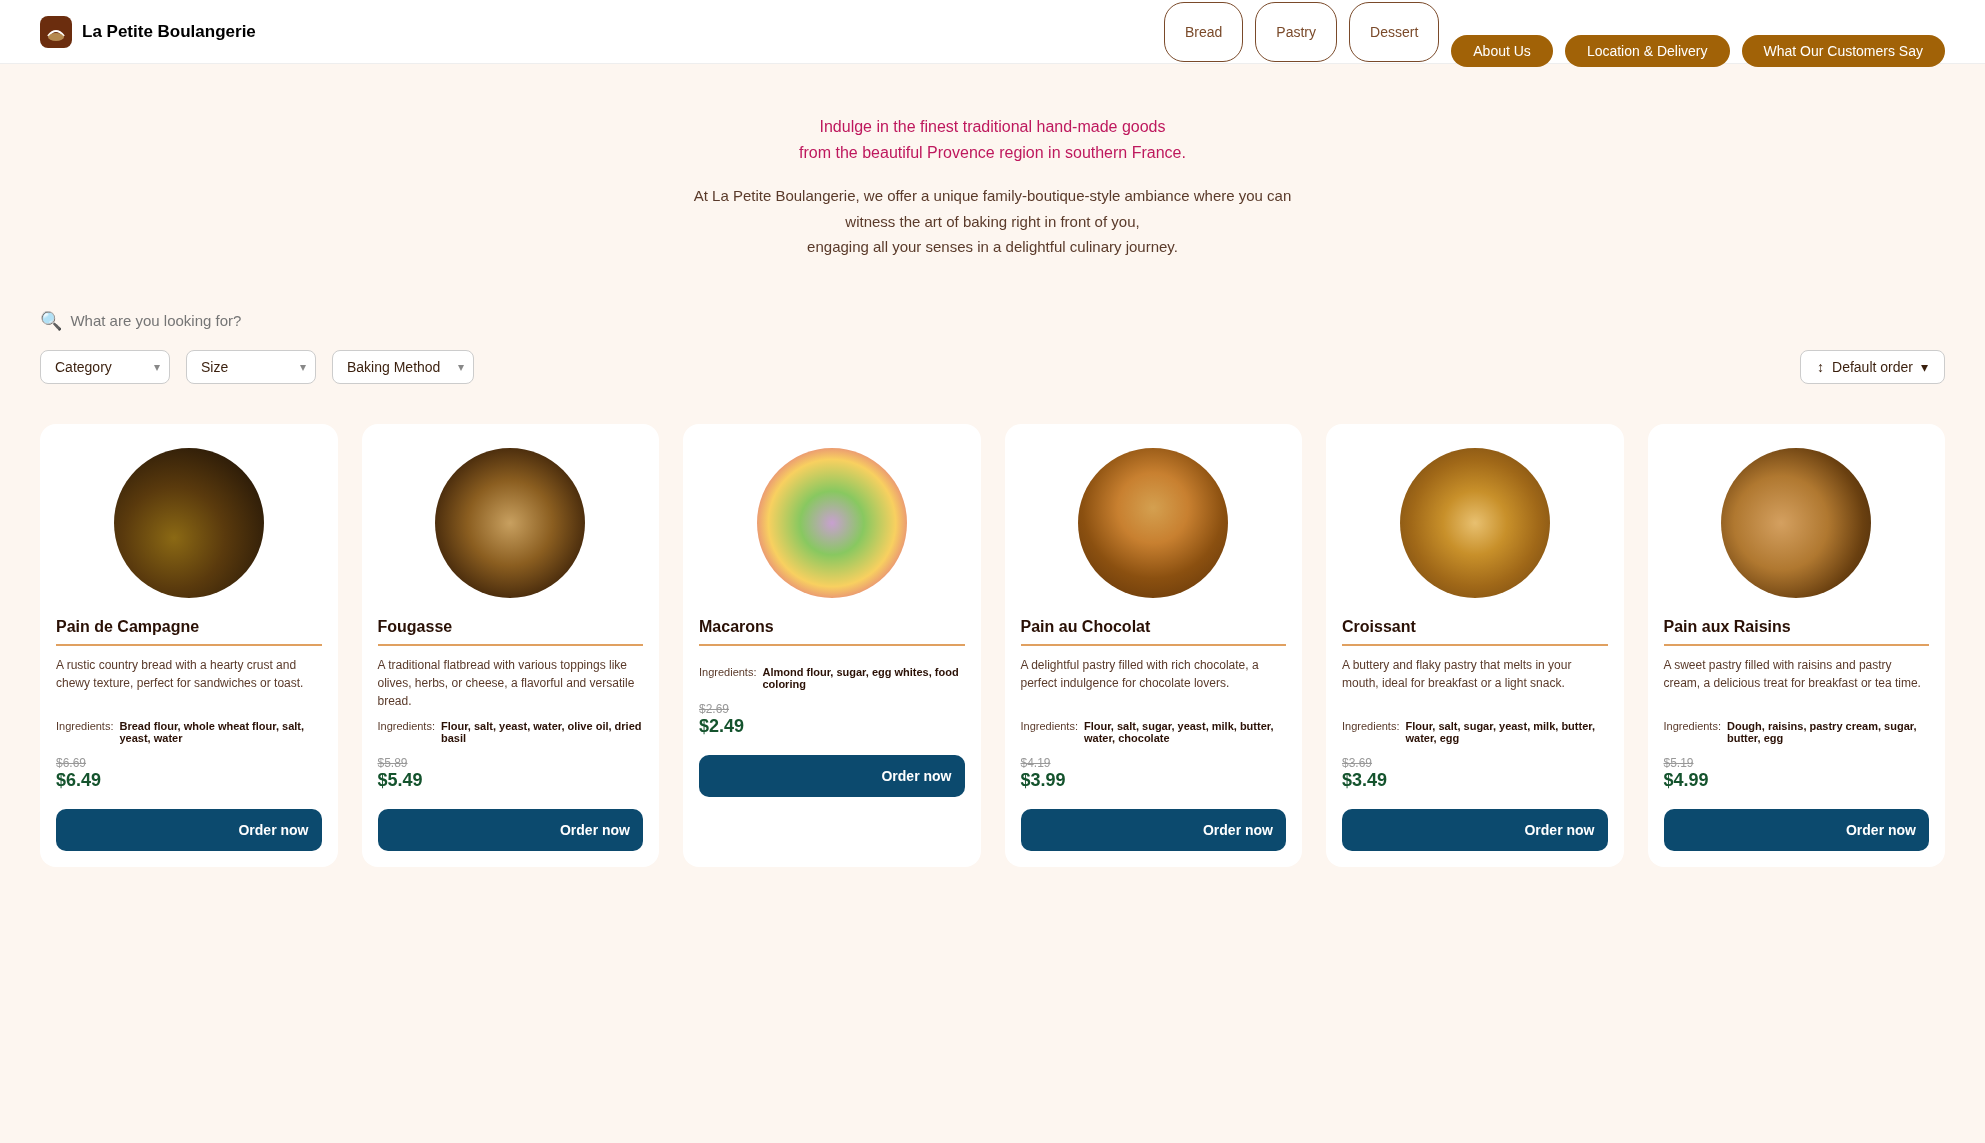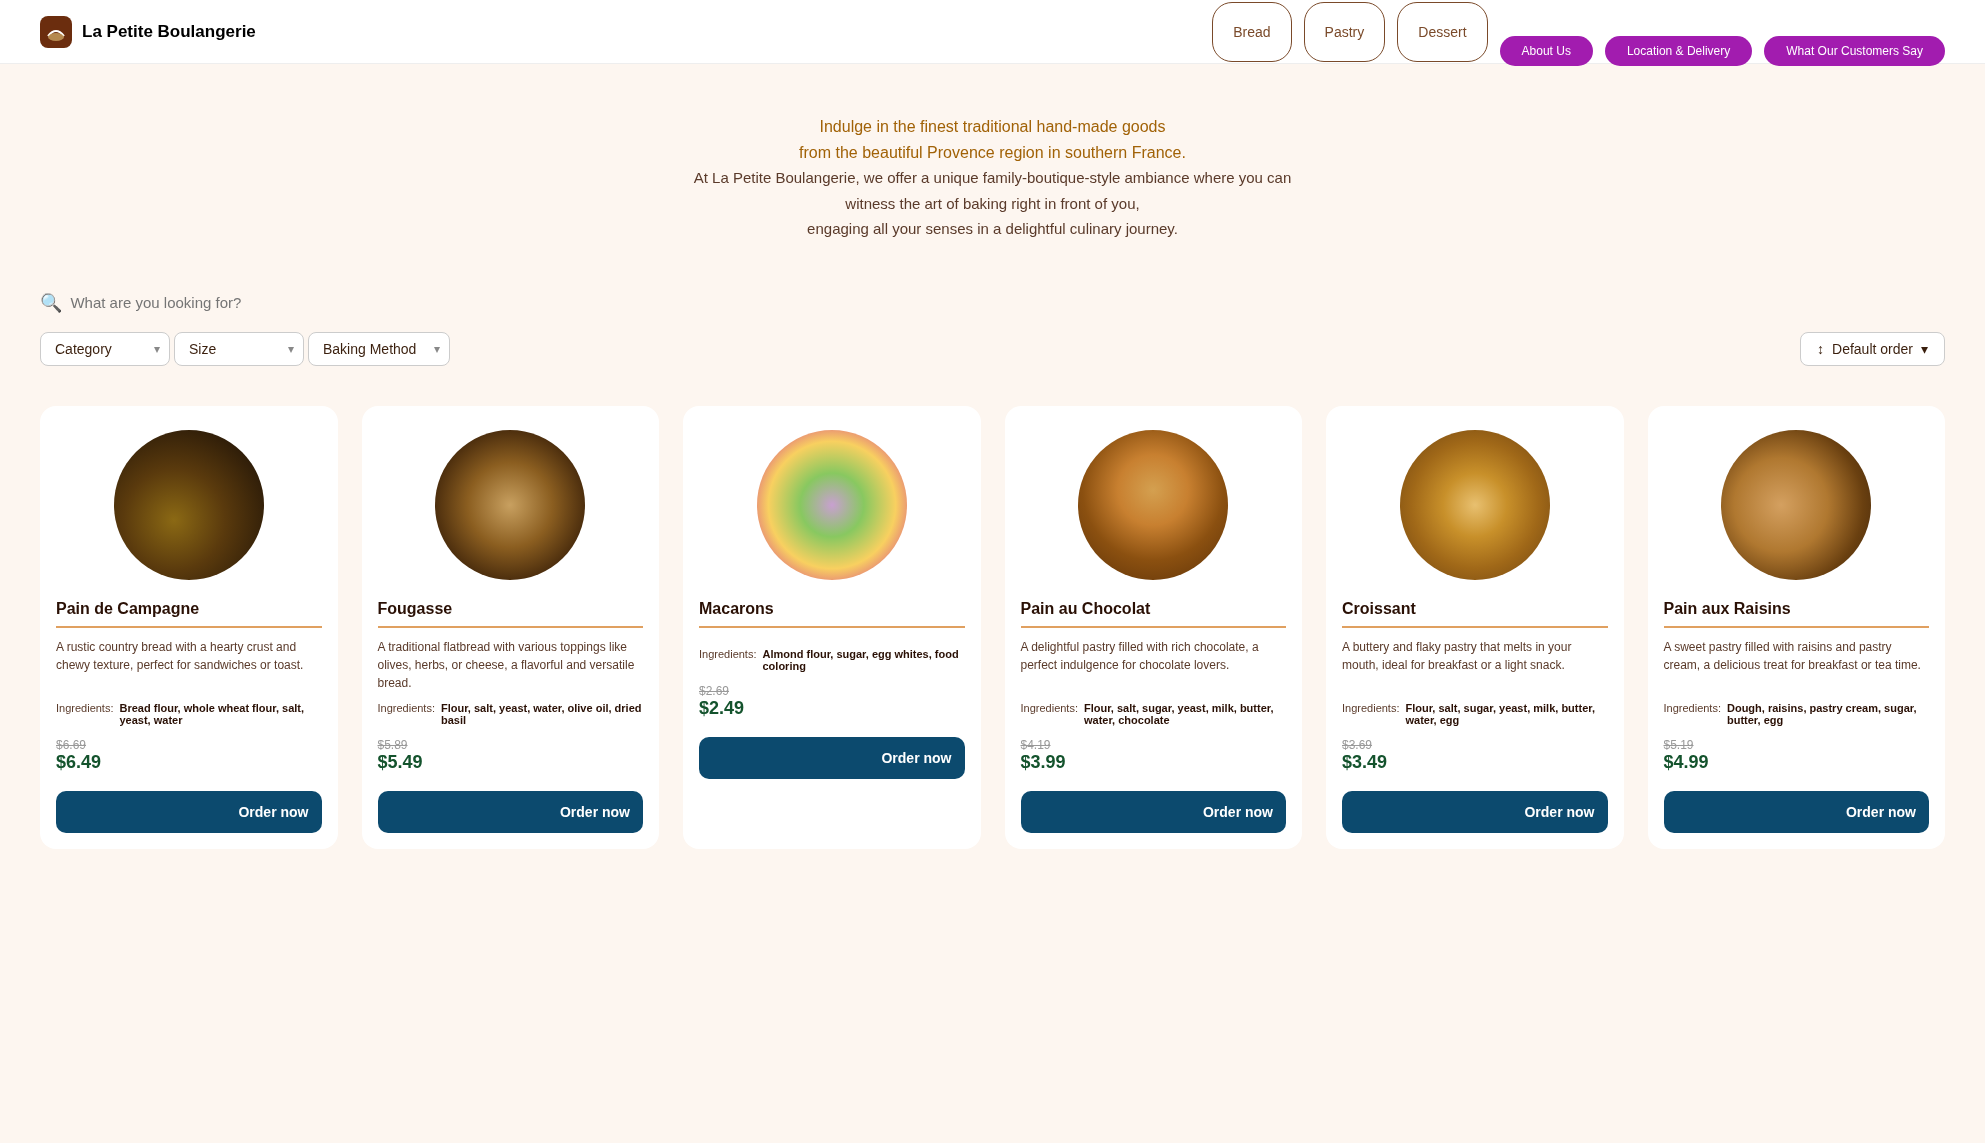--- a/index.html
+++ b/index.html
@@ -45,39 +45,40 @@
       background: transparent;
       color: #7a4a2a;
       border-radius: 20px;
       padding: 21px 20px;
       font-size: 14px;
       cursor: pointer;
       font-weight: 500;
     }
     .nav-btn-filled {
       border: none;
-      background: #a21caf;
+      background: #a16207;
       color: #fff;
       border-radius: 20px;
       padding: 8px 22px;
-      font-size: 12px;
+      font-size: 14px;
       cursor: pointer;
       font-weight: 500;
       margin-top: 39px;
     }
 
     
     .hero {
       text-align: center;
       padding: 50px 40px 30px;
     }
     .hero-tagline {
       font-size: 16px;
-      color: #a16207;
+      color: #be185d;
       line-height: 1.6;
+      margin-bottom: 18px;
     }
     .hero-desc {
       font-size: 15px;
       color: #5a3a2a;
       line-height: 1.7;
       max-width: 620px;
       margin: 0 auto;
     }
 
     
@@ -103,21 +104,21 @@
       width: 280px;
     }
     .filter-row {
       display: flex;
       align-items: center;
       gap: 12px;
       justify-content: space-between;
     }
     .filter-left {
       display: flex;
-      gap: 4px;
+      gap: 16px;
     }
     .filter-select {
       border: 1.5px solid #ccc;
       background: #fff;
       border-radius: 8px;
       padding: 8px 32px 8px 14px;
       font-size: 14px;
       color: #3a1f0d;
       appearance: none;
       cursor: pointer;

